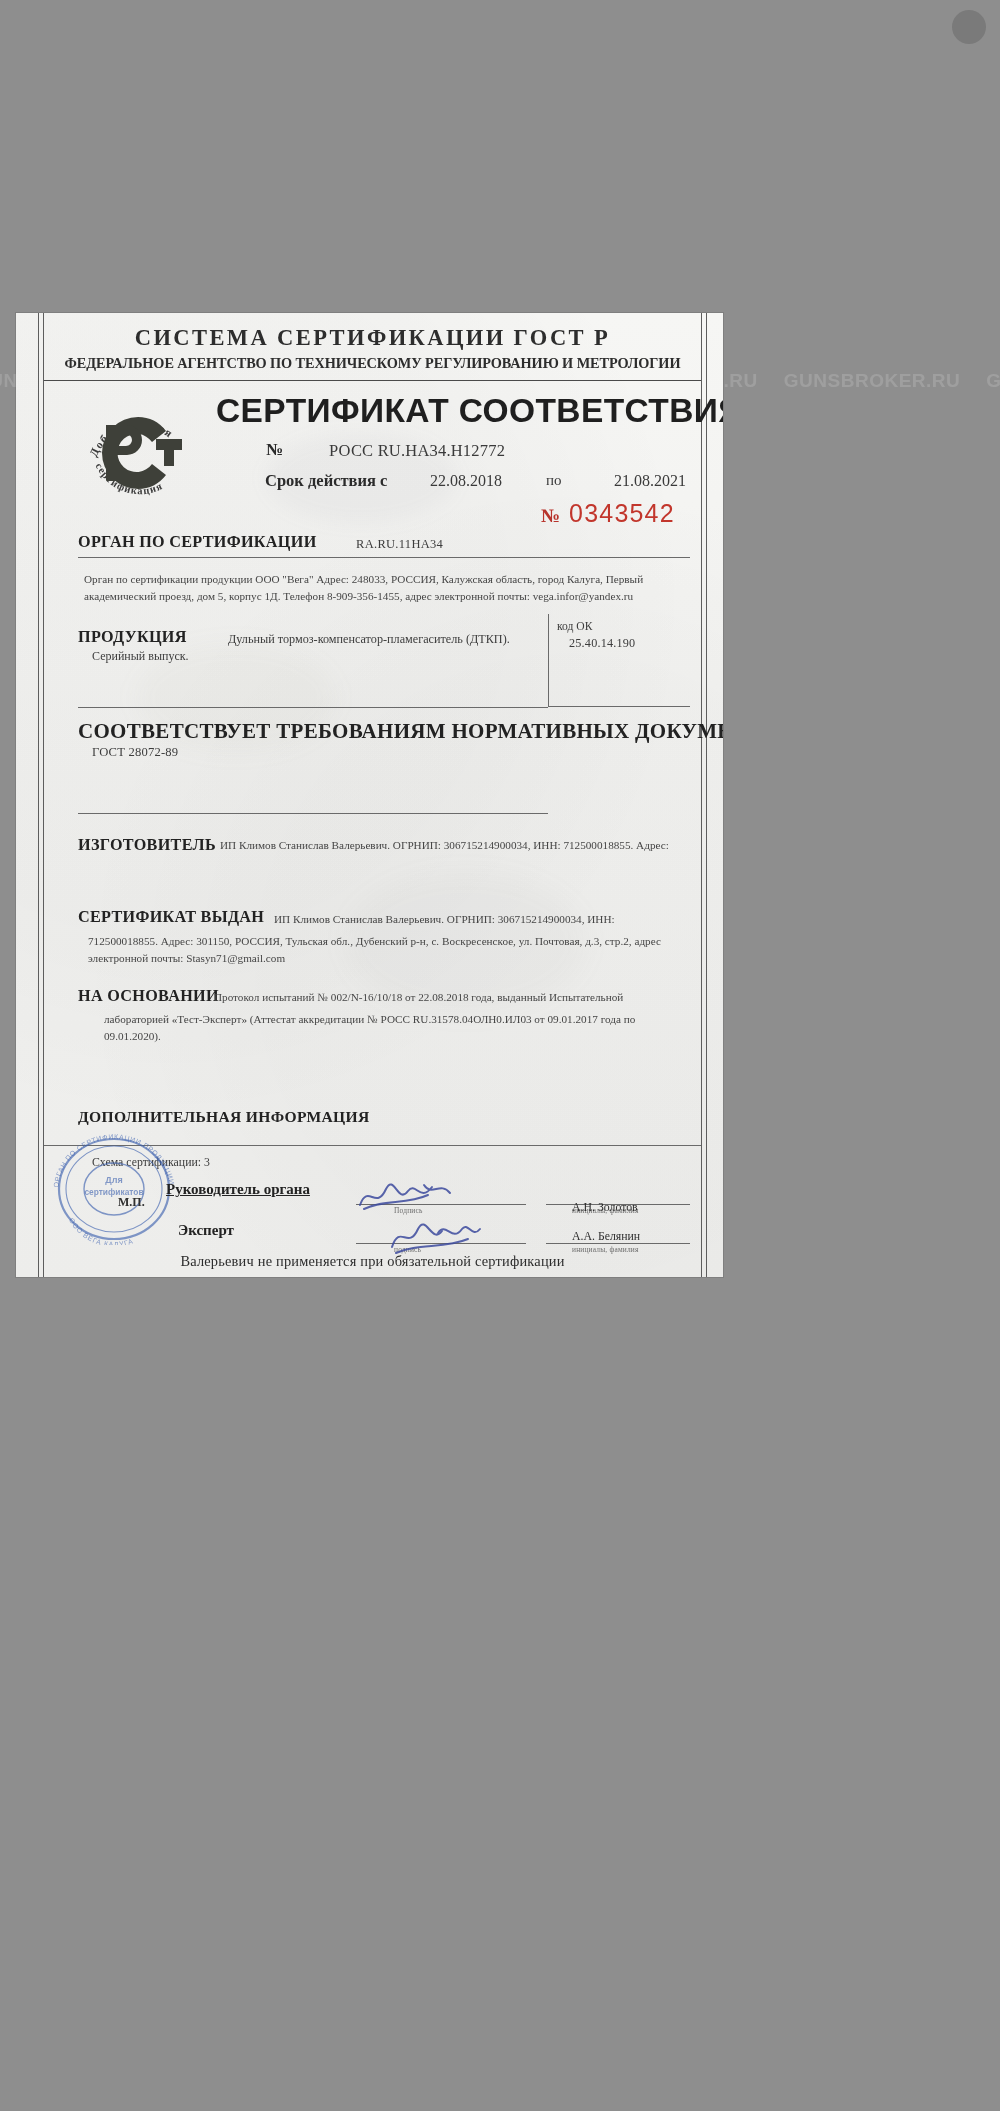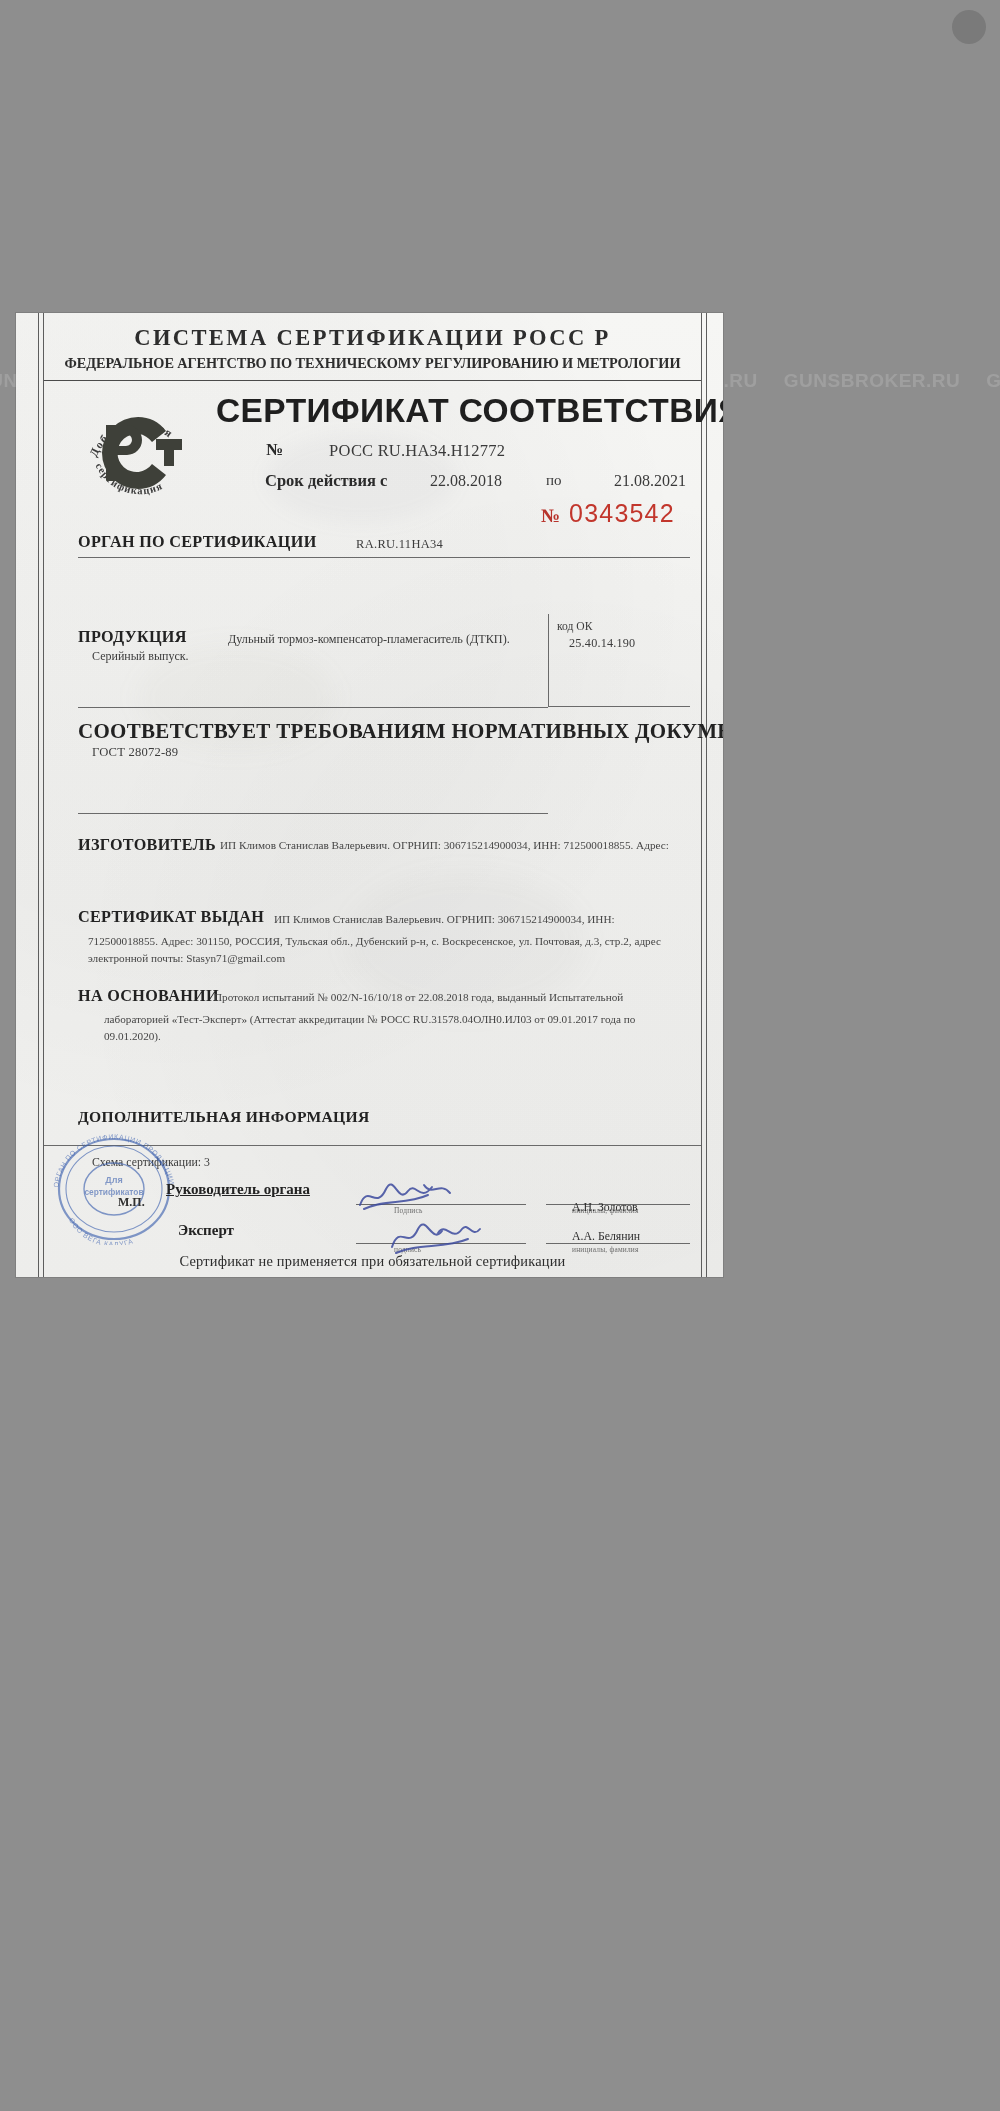--- a/index.html
+++ b/index.html
@@ -396,21 +396,21 @@
 
     <div class="frame-line fl-l1"></div>
     <div class="frame-line fl-l2"></div>
     <div class="frame-line fl-r1"></div>
     <div class="frame-line fl-r2"></div>
 
     <div class="blotch" style="top:120px;left:250px;width:190px;height:90px;background:rgba(140,140,150,0.05);filter:blur(9px);"></div>
     <div class="blotch" style="top:560px;left:330px;width:240px;height:140px;background:rgba(150,150,140,0.045);filter:blur(12px);"></div>
     <div class="blotch" style="top:330px;left:120px;width:200px;height:110px;background:rgba(150,150,140,0.04);filter:blur(11px);"></div>
 
-    <div id="sys-title">СИСТЕМА СЕРТИФИКАЦИИ РОСС Р</div>
+    <div id="sys-title">СИСТЕМА СЕРТИФИКАЦИИ ГОСТ Р</div>
     <div id="fed-agency">ФЕДЕРАЛЬНОЕ АГЕНТСТВО ПО ТЕХНИЧЕСКОМУ РЕГУЛИРОВАНИЮ И МЕТРОЛОГИИ</div>
     <div id="hdr-rule"></div>
 
     <div id="emblem">
       <svg viewBox="0 0 124 116" width="124" height="116">
         <defs>
           <path id="arcTop" d="M 16,74 A 47,47 0 0 1 108,74" fill="none"></path>
           <path id="arcBot" d="M 14,64 A 49,49 0 0 0 110,64" fill="none"></path>
         </defs>
         <text font-family="Liberation Serif, serif" font-size="11.5" font-weight="700" fill="#3c3c3c" letter-spacing="1.2">
@@ -441,20 +441,21 @@
     <div id="valid-to">21.08.2021</div>
 
     <div id="serial-wrap">
       <span id="serial-no">№</span>
       <span id="serial-value">0343542</span>
     </div>
 
     <div class="sec-label" id="organ-label">ОРГАН ПО СЕРТИФИКАЦИИ</div>
     <div class="sec-value" id="organ-code">RA.RU.11НА34</div>
     <div id="organ-rule"></div>
+    <div class="sec-small" id="organ-desc">Орган по сертификации продукции ООО "Вега" Адрес: 248033, РОССИЯ, Калужская область, город Калуга, Первый академический проезд, дом 5, корпус 1Д. Телефон 8-909-356-1455, адрес электронной почты: vega.infor@yandex.ru</div>
 
     <div class="sec-label" id="prod-label">ПРОДУКЦИЯ</div>
     <div id="prod-sub" style="position:absolute;">Серийный выпуск.</div>
     <div class="sec-value" id="prod-value">Дульный тормоз-компенсатор-пламегаситель (ДТКП).</div>
     <div id="prod-rule"></div>
 
     <div id="ok-box">
       <div id="ok-title">код ОК</div>
       <div id="ok-value">25.40.14.190</div>
     </div>
@@ -533,16 +534,16 @@
     <div class="scribble" id="scribble-2">
       <svg width="110" height="46" viewBox="0 0 110 46">
         <g fill="none" stroke="#3d4b9e" stroke-width="2" stroke-linecap="round" opacity="0.85">
           <path d="M4,34 C12,10 20,38 30,16 C38,0 44,32 54,18"></path>
           <path d="M50,20 C58,8 64,30 74,16 C80,8 84,26 92,16"></path>
           <path d="M8,40 C30,30 56,36 80,26"></path>
         </g>
       </svg>
     </div>
 
-    <div id="footer-note">Сертификат не применяется при обязательной сертификации</div>
+    <div id="footer-note">Валерьевич не применяется при обязательной сертификации</div>
 
   </div>
 </div>
 
 </body></html>

